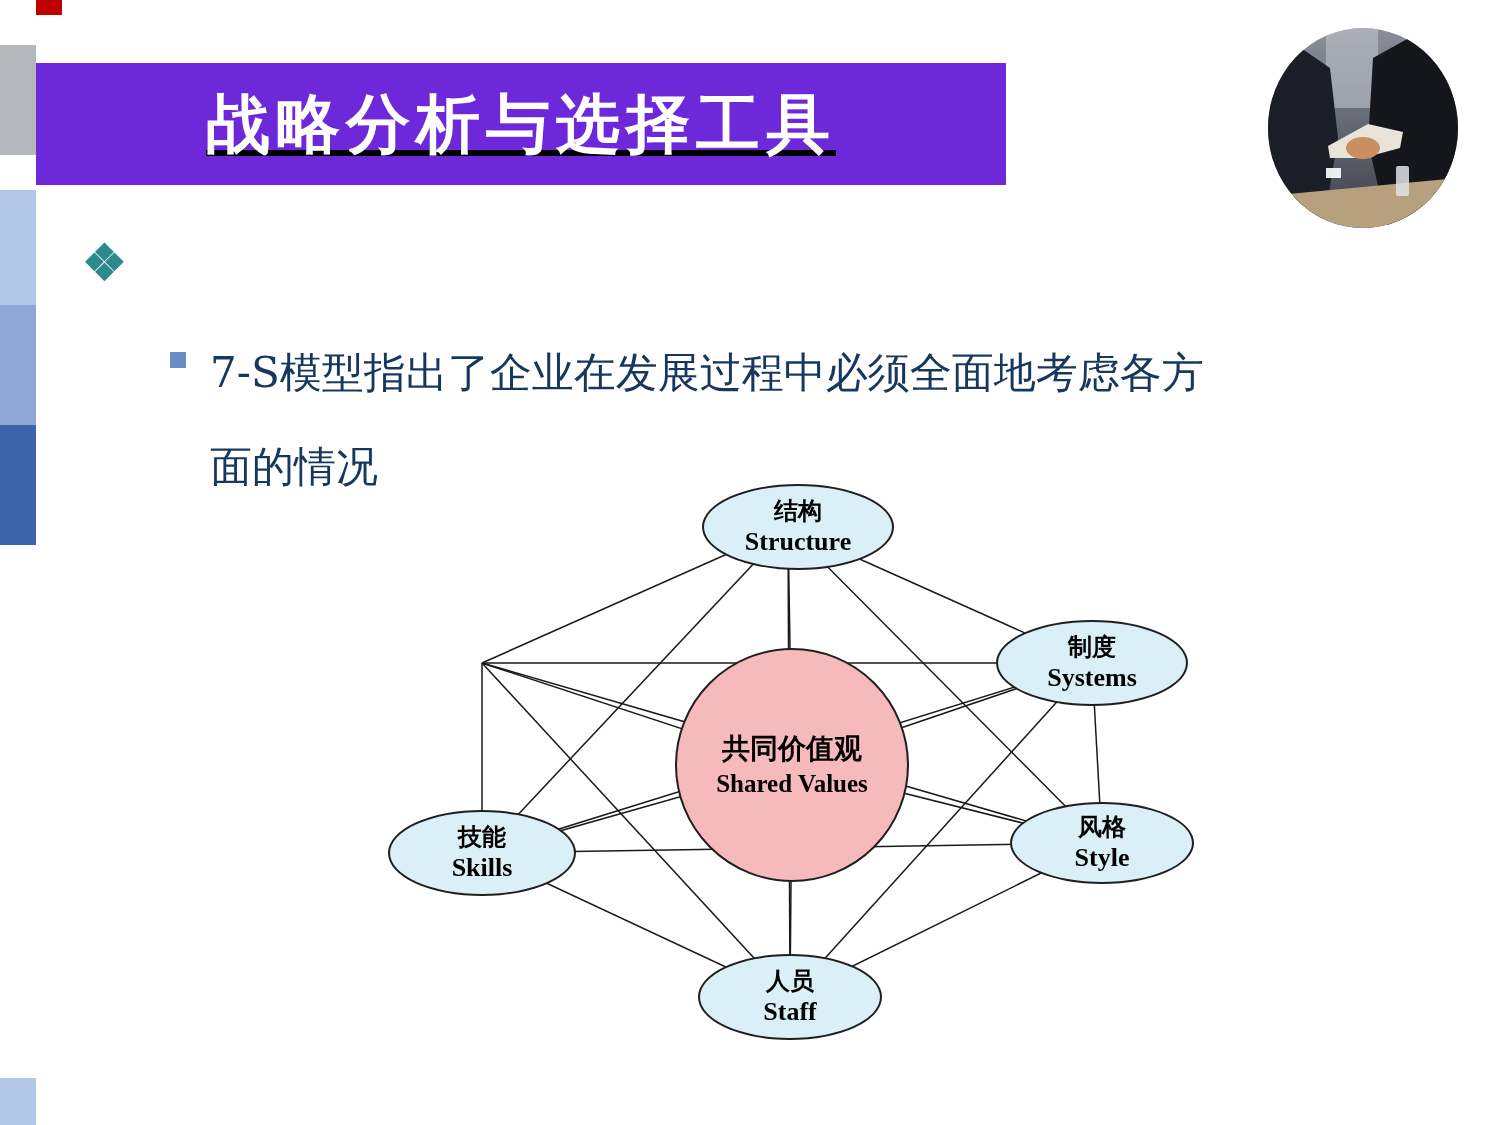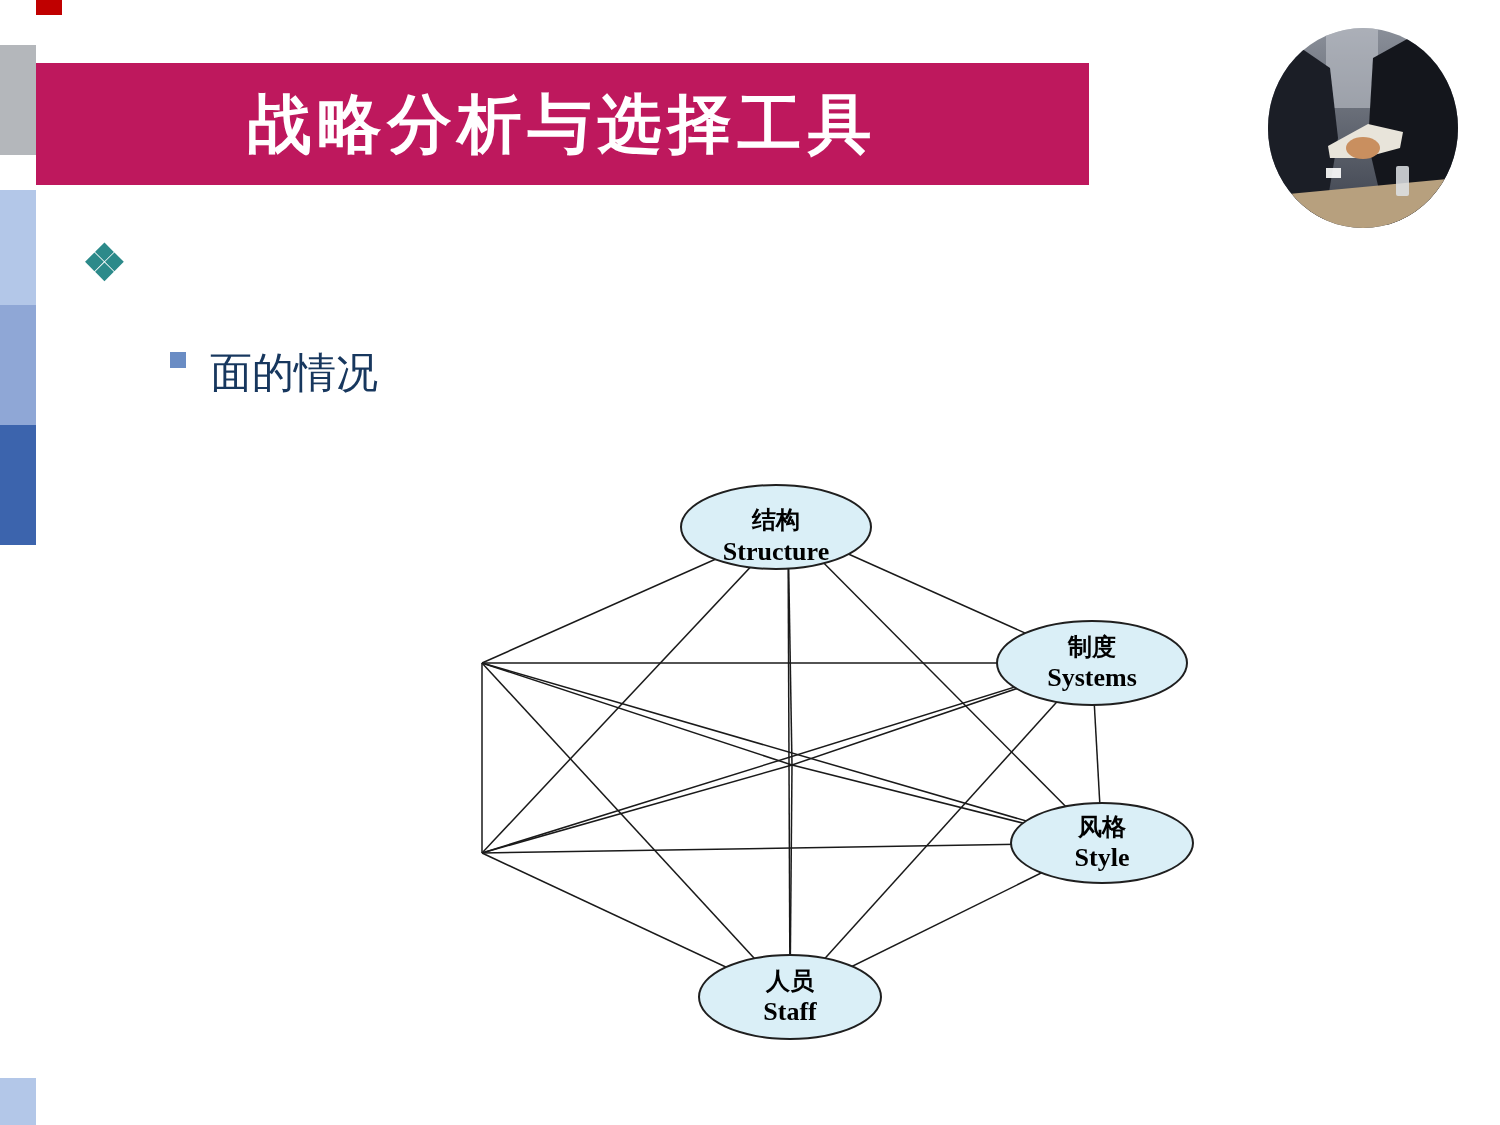--- a/index.html
+++ b/index.html
@@ -15,23 +15,23 @@
   .sb { position:absolute; left:0; width:36px; }
   .sb-red   { left:36px; top:0;    width:26px; height:15px; background:#c00000; }
   .sb-gray  { top:45px;   height:110px; background:#b4b7bb; }
   .sb-pale  { top:190px;  height:115px; background:#b3c7e8; }
   .sb-med   { top:305px;  height:120px; background:#8fa7d6; }
   .sb-dark  { top:425px;  height:120px; background:#3c64ad; }
   .sb-bottom{ top:1078px; height:47px;  background:#b3c7e8; }
 
   
   .banner {
-    position:absolute; left:36px; top:63px; width:1053px; height:122px;
-    background:#be185d;
-    display:flex; align-items:center; justify-content:center;
+    position:absolute; left:36px; top:63px; width:970px; height:122px;
+    background:#6d28d9;
+    display:flex; align-items:center; justify-content:center;text-decoration:underline;
   }
   .banner-title {
     color:#ffffff; font-size:64px; font-weight:bold; letter-spacing:6px;
     font-family:"Liberation Sans", sans-serif;
   }
 
   
   .photo {
     position:absolute; left:1268px; top:28px; width:190px; height:200px;
     border-radius:50%; overflow:hidden;
@@ -74,21 +74,21 @@
   .dnode {
     position:absolute; z-index:2;
     display:flex; flex-direction:column; align-items:center; justify-content:center;
     background:#daeff7; border:2px solid #1f1f1f; border-radius:50%;
   }
   .dnode .zh { font-size:24px; font-weight:bold; color:#000; line-height:1.3;
                font-family:"Liberation Sans", sans-serif; }
   .dnode .en { font-size:26px; font-weight:bold; color:#000; line-height:1.25;
                font-family:"Liberation Serif", serif; }
 
-  .n-structure { left:308px; top:16px;  width:192px; height:86px;justify-content:flex-end; }
+  .n-structure { left:330px; top:16px;  width:192px; height:86px; }
   .n-strategy  { left:16px;  top:152px; width:188px; height:86px; }
   .n-systems   { left:624px; top:152px; width:192px; height:86px; }
   .n-skills    { left:16px;  top:342px; width:188px; height:86px; }
   .n-style     { left:638px; top:334px; width:184px; height:82px; }
   .n-staff     { left:326px; top:486px; width:184px; height:86px; }
   .n-shared {
     left:303px; top:180px; width:234px; height:234px;
     background:#f6b9bc;
   }
   .n-shared .zh { font-size:28px; }
@@ -127,20 +127,21 @@
     <rect x="58" y="140" width="15" height="10" fill="#ffffff" opacity="0.9"></rect>
   </svg>
 </div>
 
 <div class="heading">
   <span class="diamond">❖</span>
 </div>
 
 <div class="bullet-square"></div>
 <div class="body-text">
+  <div class="body-line">7-S模型指出了企业在发展过程中必须全面地考虑各方</div>
   <div class="body-line">面的情况</div>
 </div>
 
 <div class="diagram" id="diagram">
   <svg class="edges" id="edges-svg" viewBox="0 0 840 610">
       <line x1="416" y1="59" x2="720" y2="195" stroke="#1a1a1a" stroke-width="1.5"></line>
       <line x1="416" y1="59" x2="730" y2="375" stroke="#1a1a1a" stroke-width="1.5"></line>
       <line x1="416" y1="59" x2="418" y2="529" stroke="#1a1a1a" stroke-width="1.5"></line>
       <line x1="416" y1="59" x2="110" y2="385" stroke="#1a1a1a" stroke-width="1.5"></line>
       <line x1="416" y1="59" x2="110" y2="195" stroke="#1a1a1a" stroke-width="1.5"></line>
@@ -166,24 +167,32 @@
     <span class="zh">结构</span>
     <span class="en">Structure</span>
   </div>
 
 
   <div class="dnode n-systems">
     <span class="zh">制度</span>
     <span class="en">Systems</span>
   </div>
 
+  <div class="dnode n-skills">
+    <span class="zh">技能</span>
+    <span class="en">Skills</span>
+  </div>
 
   <div class="dnode n-staff">
     <span class="zh">人员</span>
     <span class="en">Staff</span>
   </div>
 
   <div class="dnode n-style">
     <span class="zh">风格</span>
     <span class="en">Style</span>
   </div>
 
+  <div class="dnode n-shared">
+    <span class="zh">共同价值观</span>
+    <span class="en">Shared Values</span>
+  </div>
 </div>
 
 </body></html>

